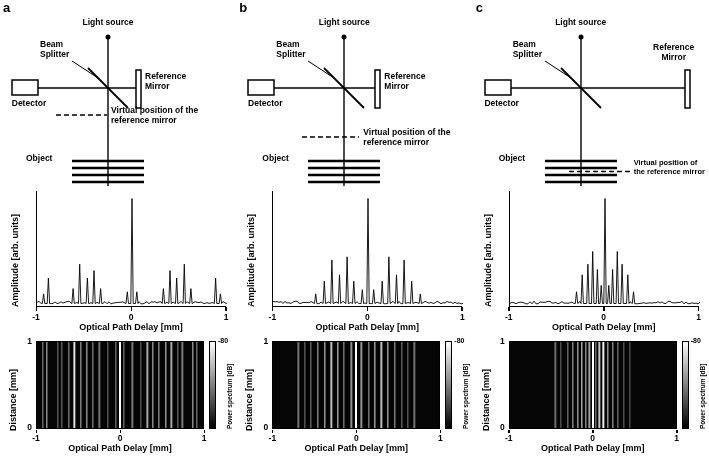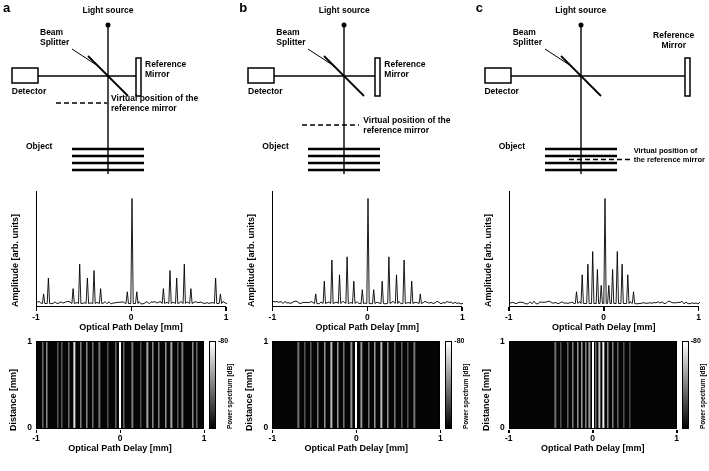--- a/index.html
+++ b/index.html
@@ -7,21 +7,21 @@
   body {
     font-family:"Liberation Sans","DejaVu Sans",sans-serif;
     color:#000; font-weight:bold;
   }
   .figure { position:relative; width:709px; height:471px; background:#fff; display:flex; overflow:hidden; }
   .panel  { position:relative; flex:1 1 0; height:471px; }
 
   .panel-letter { position:absolute; left:3px; top:0; font-size:13px; font-weight:bold; z-index:5; }
 
   
-  .schematic { position:absolute; left:0; top:4px; width:236px; height:183px;padding-left:16px; }
+  .schematic { position:absolute; left:0; top:16px; width:236px; height:183px;padding-left:16px; }
   .schsvg { position:absolute; left:0; top:0; }
   .ln   { stroke:#000; stroke-width:1.4; }
   .thick{ stroke:#000; stroke-width:1.8; }
   .thin { stroke:#000; stroke-width:1; }
   .dash { stroke:#000; stroke-width:1.4; stroke-dasharray:5 3; }
   .box  { fill:#fff; stroke:#000; stroke-width:1.5; }
   .obj  { stroke:#000; stroke-width:2.6; }
   .dot  { fill:#000; }
   .slbl { position:absolute; font-size:8.5px; font-weight:bold; line-height:10px; }
   .slbl.small { font-size:7.5px; line-height:8.5px; }

